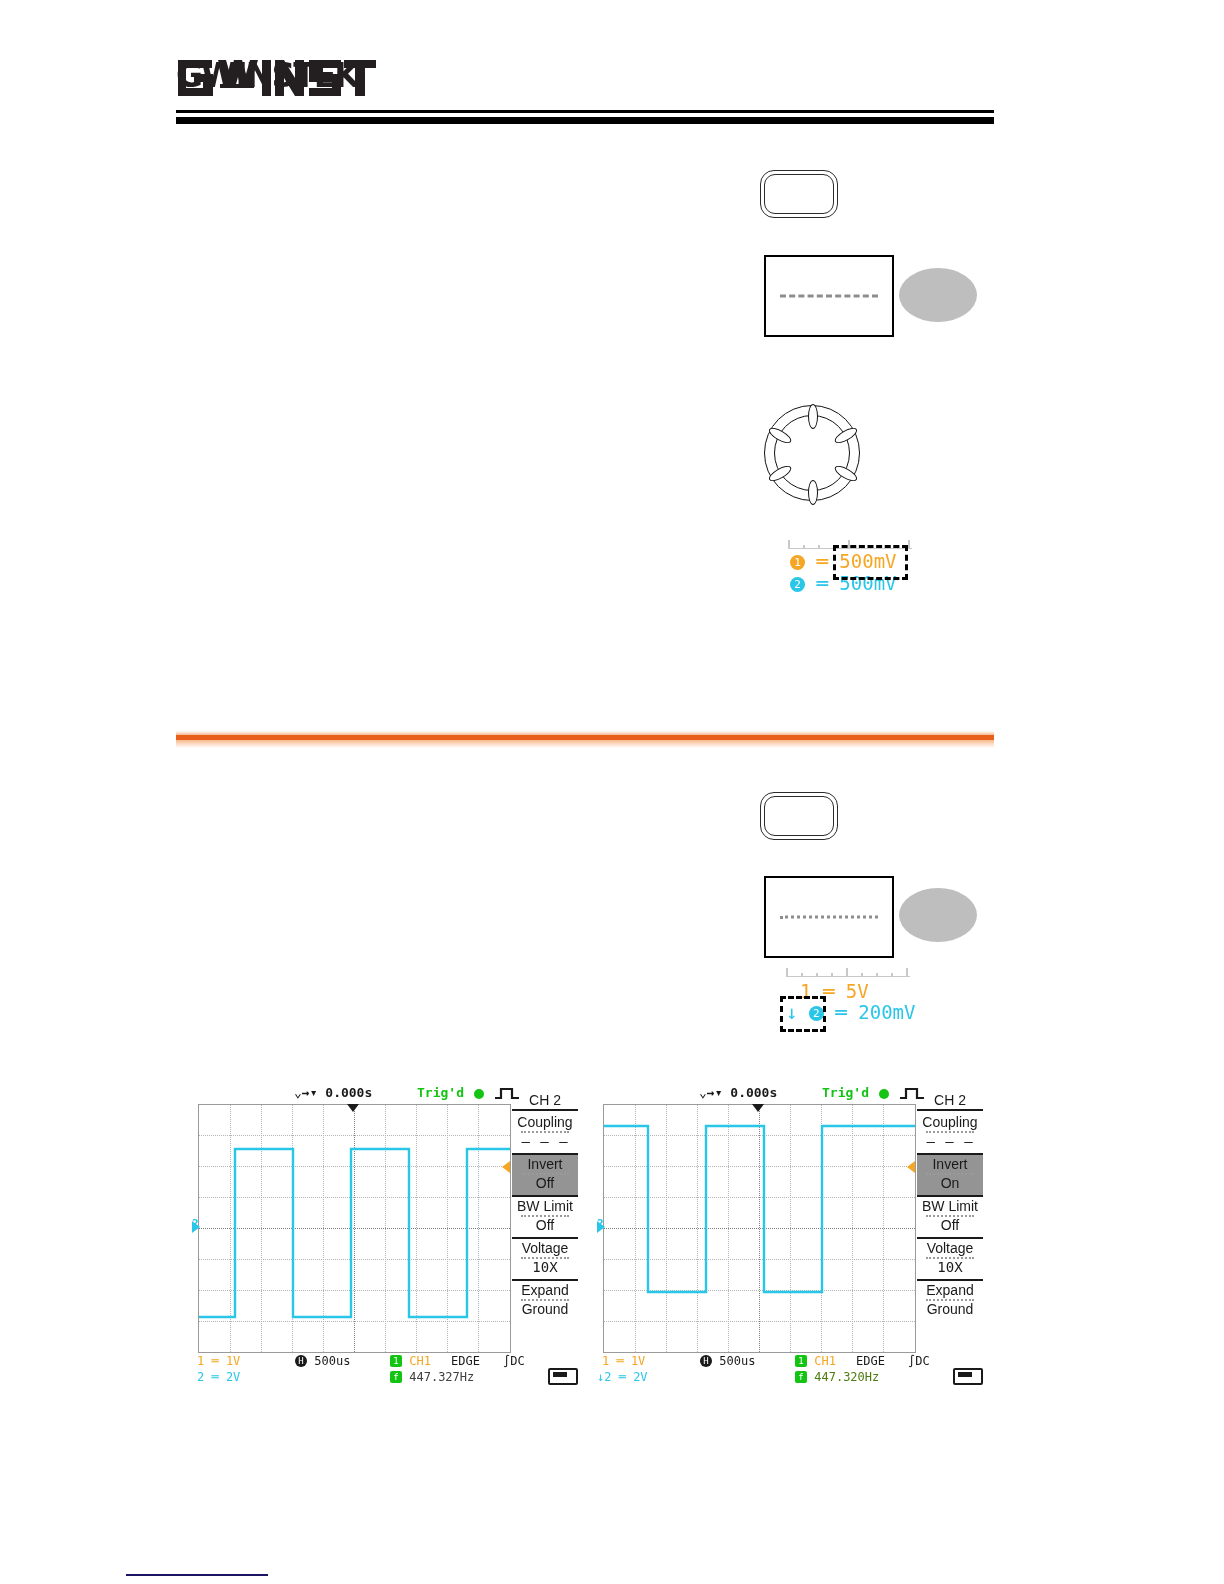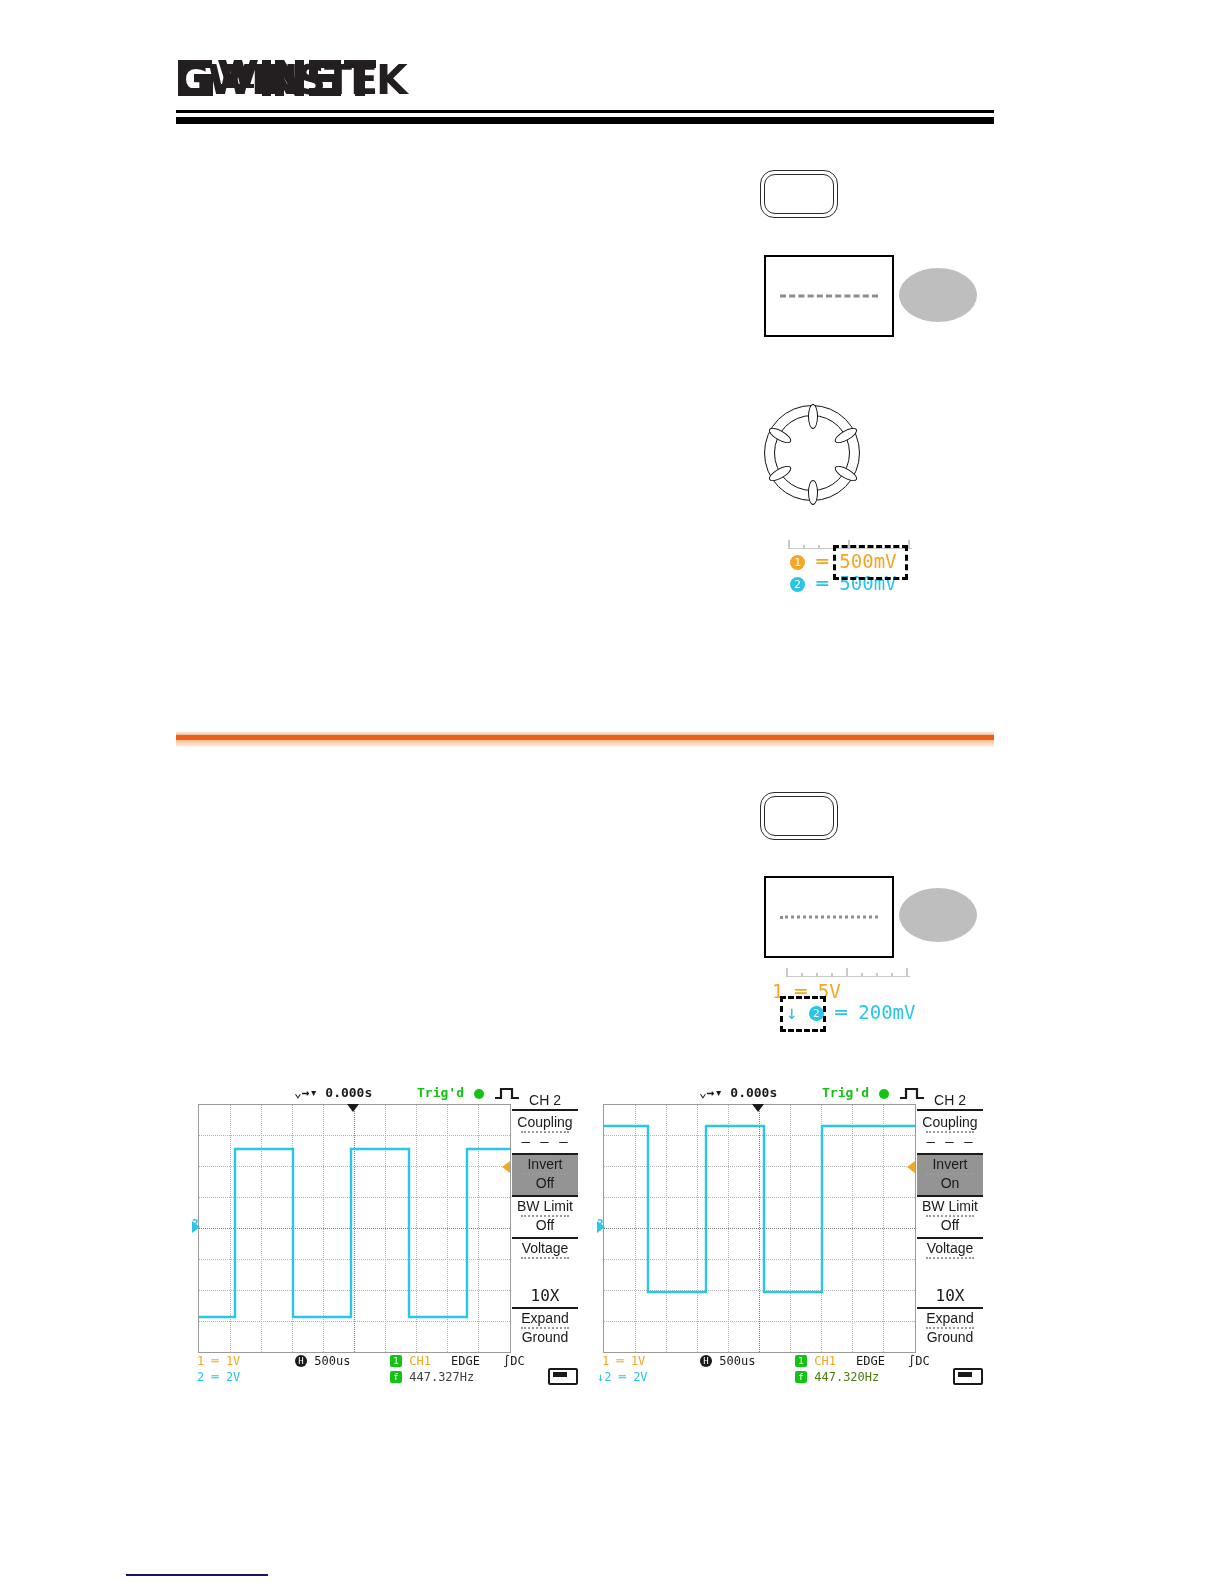--- a/index.html
+++ b/index.html
@@ -73,21 +73,21 @@
   .trg-arrow{position:absolute;width:0;height:0;border-top:6px solid transparent;border-bottom:6px solid transparent;
              border-right:8px solid #f5a623;}
 
   
   .menu{position:absolute;left:320px;top:7px;width:66px;}
   .menu .mtitle{text-align:center;font-size:14px;color:#1a1a1a;padding-bottom:1px;}
   .menu .msep{height:2px;background:#1a1a1a;margin:0 0 2px 0;}
   .mitem{position:relative;text-align:center;padding:1px 0 3px 0;}
   .mitem .lbl{font-size:14px;color:#1a1a1a;line-height:17px;}
   .mitem .val{font-size:14px;color:#1a1a1a;line-height:17px;}
-  .mitem .val.mono{font-family:"DejaVu Sans Mono",monospace;font-size:16px;margin-top:28px;}
+  .mitem .val.mono{font-family:"DejaVu Sans Mono",monospace;font-size:14px;}
   .mitem .dots{height:0;border-top:2px dotted #9a9a9a;margin:0 9px;}
   .mitem.hl{background:#949494;}
   .mitem.line-top{border-top:2px solid #1a1a1a;}
   .coup-dash{font-family:"DejaVu Sans Mono",monospace;font-size:15px;letter-spacing:1px;}
 
   
   .sbot{position:absolute;left:0;top:268px;width:392px;height:32px;}
   .st{position:absolute;font-family:"DejaVu Sans Mono",monospace;font-size:12px;font-weight:normal;white-space:nowrap;}
   .st.c1{color:#f5a623;}
   .st.c2{color:#29c6e8;}
@@ -119,21 +119,21 @@
       <path d="M99 4 h9 l11 18 v-18 h9 v36 h-9 l-11 -18 v18 h-9 z"></path>
 
       <path d="M133 4 h32 v8 h-23 v6 h23 v22 h-32 v-8 h23 v-6 h-23 z"></path>
 
       <path d="M168 4 h32 v8 h-11 v28 h-10 v-28 h-11 z"></path>
 
       <path d="M140 4 h0 z"></path>
     </g>
   </svg>
 </div>
-<div style="position:absolute;left:176px;top:56px;font-family:'DejaVu Sans',sans-serif;font-weight:bold;font-size:41px;
+<div style="position:absolute;left:176px;top:56px;font-family:'DejaVu Sans',sans-serif;font-weight:bold;font-size:33px;
             letter-spacing:-2px;color:#231f20;">GWINSTEK</div>
 <div class="hdr-rule-thin"></div>
 <div class="hdr-rule-thick"></div>
 
 <div class="pbtn" style="left:760px;top:170px;">
   <div class="inner"></div>
 </div>
 
 <div class="pscreen" style="left:764px;top:255px;">
   <div class="dashline"></div>
@@ -190,21 +190,21 @@
   <i style="left:0px;height:9px;"></i>
     <i style="left:15px;height:4px;"></i>
     <i style="left:30px;height:4px;"></i>
   <i style="left:45px;height:4px;"></i>
     <i style="left:60px;height:9px;"></i>
     <i style="left:75px;height:4px;"></i>
   <i style="left:90px;height:4px;"></i>
     <i style="left:105px;height:4px;"></i>
     <i style="left:120px;height:9px;"></i>
 </div>
-<div class="rd-line rd-ch1" style="left:772px;top:980px;">
+<div class="rd-line rd-ch1" style="left:800px;top:980px;">
   <span>1</span>
   <span>═</span>
   <span>5V</span>
 </div>
 <div class="rd-line rd-ch2" style="left:786px;top:1001px;">
   <span>↓</span>
   <span class="chbadge c2">2</span>
   <span>═</span>
   <span>200mV</span>
 </div>

